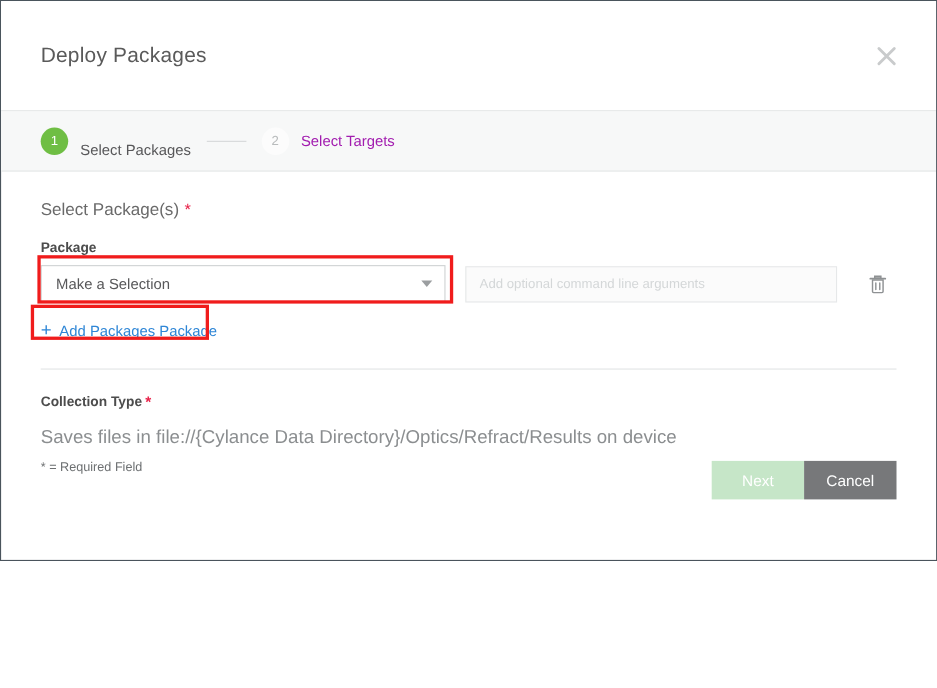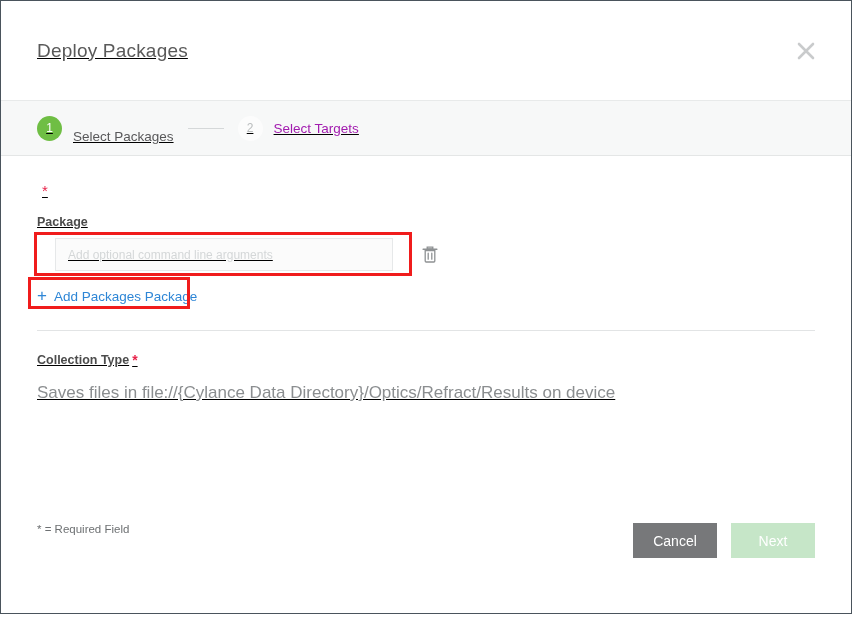--- a/index.html
+++ b/index.html
@@ -11,25 +11,24 @@
   body {
     width: 852px;
     height: 625px;
     font-family: "Liberation Sans", sans-serif;
     -webkit-font-smoothing: antialiased;
   }
 
   .modal {
     position: relative;
     width: 852px;
-    height: 614px;
+    height: 510px;
     background: #ffffff;
     border: 1px solid #4a545c;
     overflow: hidden;
-    text-decoration: underline;
   }
 
   
   .modal-header {
     height: 99px;
     background: #ffffff;
     display: flex;
     align-items: center;
     justify-content: space-between;
     padding: 0 28px 0 36px;
@@ -282,28 +281,33 @@
     <div class="step-connector"></div>
     <div class="step">
       <div class="step-circle inactive">2</div>
       <div class="step-label inactive">Select Targets</div>
     </div>
   </div>
 
   <div class="modal-body">
 
     <div class="section-title">
+      <span>Select Package(s)</span>
       <span class="req-star">*</span>
     </div>
 
     <div class="field-label">
       <span>Package</span>
     </div>
 
     <div class="package-row">
+      <div class="select-box">
+        <span>Make a Selection</span>
+        <span class="caret"></span>
+      </div>
       <input class="args-input" type="text" placeholder="Add optional command line arguments" style="">
       <div class="trash-btn">
         <svg width="18" height="19" viewBox="0 0 18 19" aria-hidden="true">
           <path d="M6.2 2.2 h5.6 v1.6 h-5.6 z" fill="none" stroke="#8e9193" stroke-width="1.3"></path>
           <path d="M2.2 4.3 h13.6" stroke="#8e9193" stroke-width="1.6" stroke-linecap="round"></path>
           <path d="M4.2 5.6 h9.6 v10.4 a1 1 0 0 1 -1 1 h-7.6 a1 1 0 0 1 -1 -1 z" fill="none" stroke="#8e9193" stroke-width="1.3"></path>
           <path d="M7.2 8.2 v6 M10.8 8.2 v6" stroke="#8e9193" stroke-width="1.3" stroke-linecap="round"></path>
         </svg>
       </div>
     </div>
@@ -321,21 +325,21 @@
       <span class="req-star">*</span>
     </div>
 
 
     <div class="help-text">Saves files in file://{Cylance Data Directory}/Optics/Refract/Results on device</div>
   </div>
 
   <div class="modal-footer">
     <div class="required-note">* = Required Field</div>
     <div class="footer-buttons">
+      <button class="btn btn-next">Next</button>
       <button class="btn btn-cancel">Cancel</button>
-      <button class="btn btn-next">Next</button>
     </div>
   </div>
 
   <div class="annot" id="annot-package-select"></div>
   <div class="annot" id="annot-add-package"></div>
 
 </div>
 
 </body></html>

